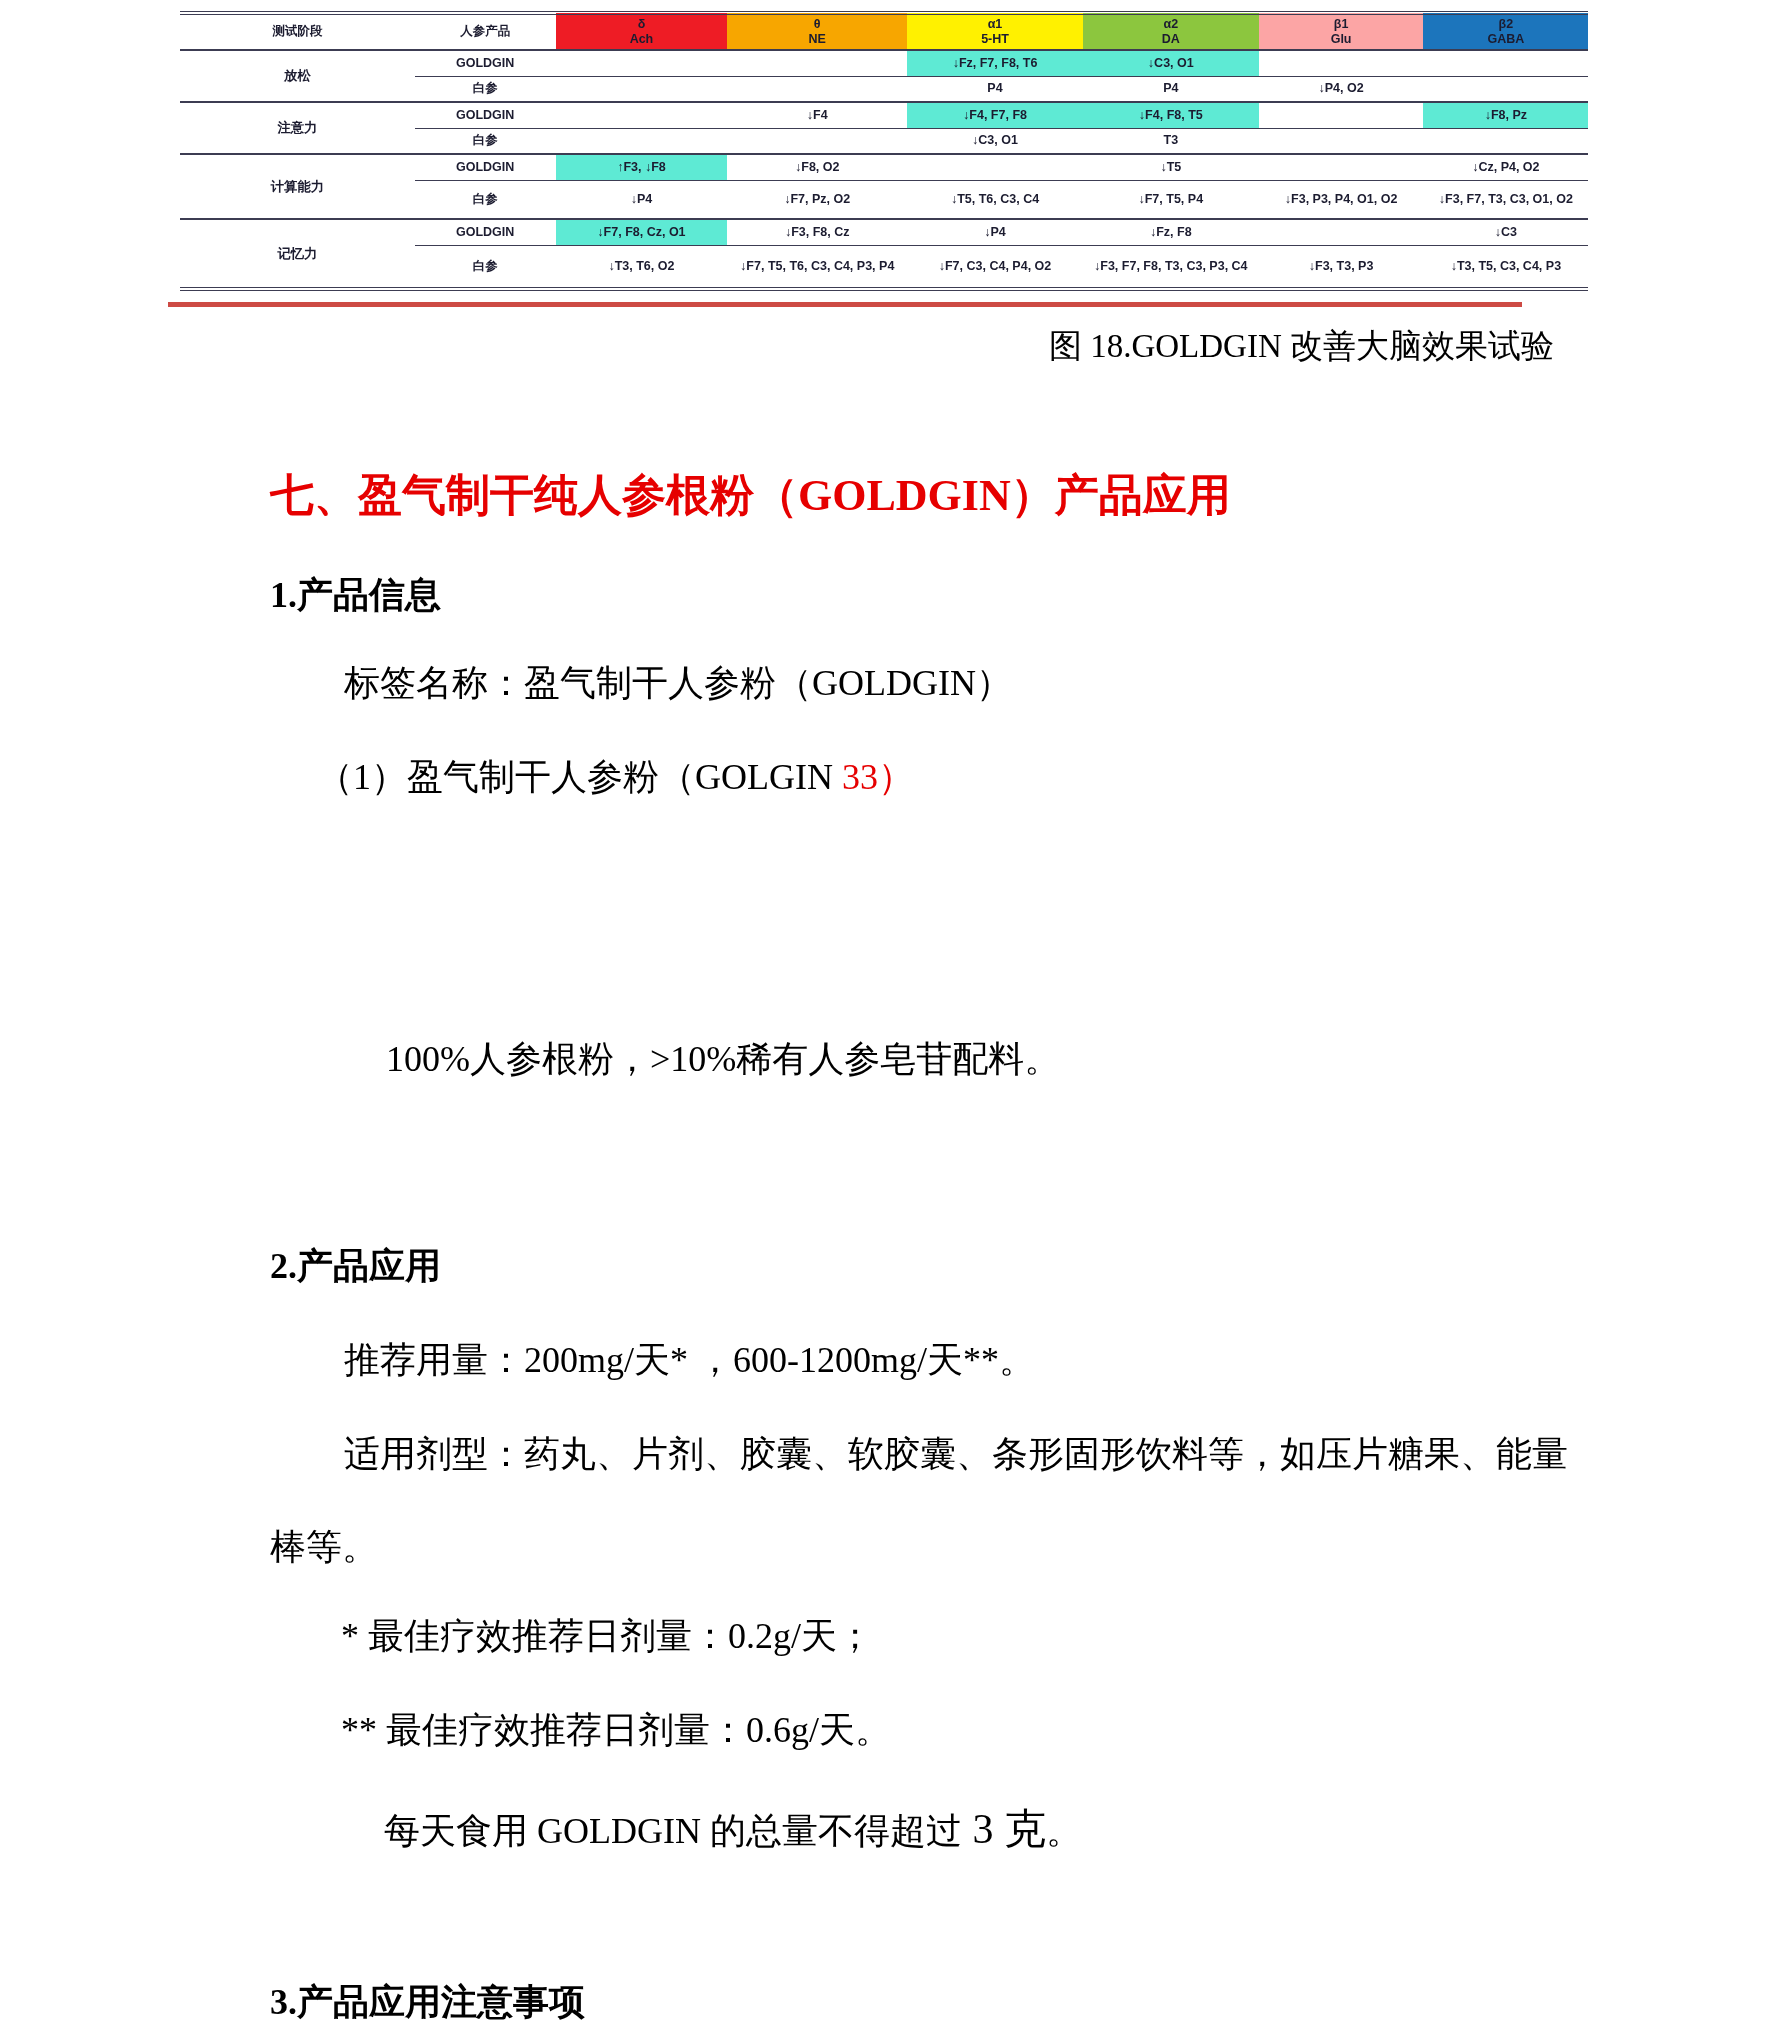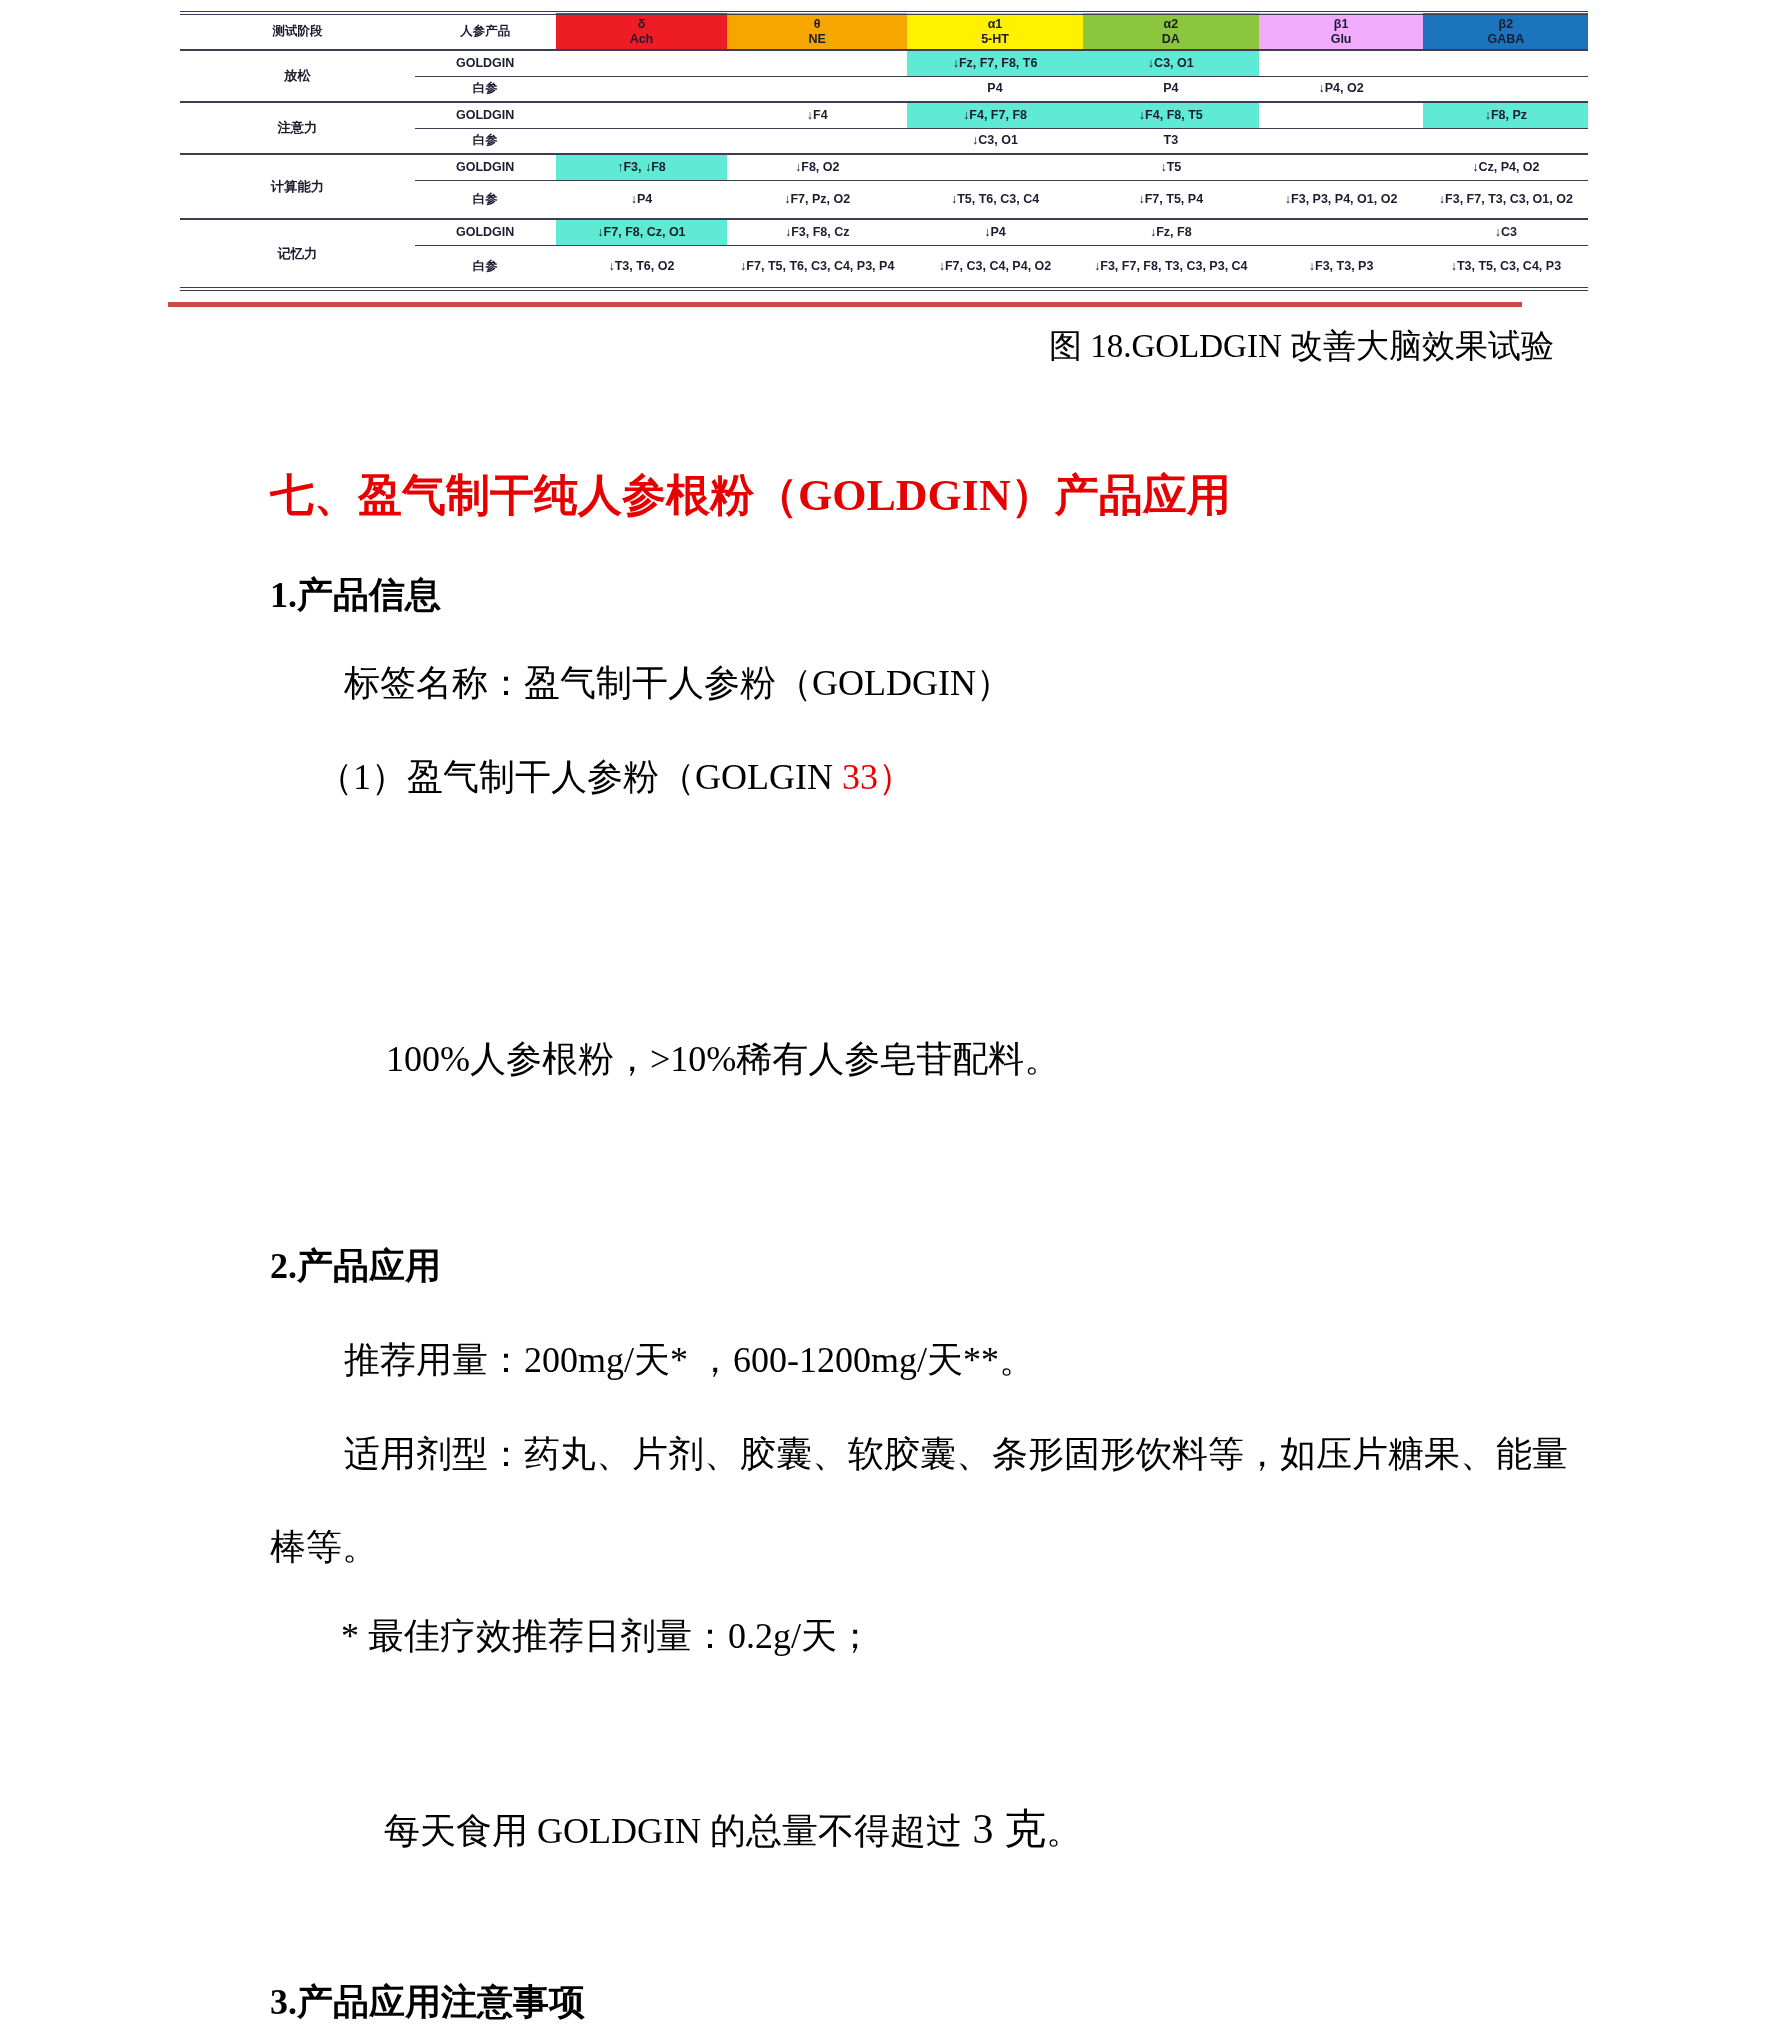--- a/index.html
+++ b/index.html
@@ -50,21 +50,21 @@
             <div>NE</div>
           </th>
           <th class="band" style="width: 168px; background: rgb(255, 241, 0);">
             <div>α1</div>
             <div>5-HT</div>
           </th>
           <th class="band" style="width: 168px; background: rgb(140, 198, 62);">
             <div>α2</div>
             <div>DA</div>
           </th>
-          <th class="band" style="width: 157px; background: #f0abfc; text-align: center;">
+          <th class="band" style="width: 157px; background: #fca5a5; text-align: center;">
             <div>β1</div>
             <div>Glu</div>
           </th>
           <th class="band" style="width: 157px; background: rgb(28, 117, 188);">
             <div>β2</div>
             <div>GABA</div>
           </th>
         </tr>
         <tr class="group-first" style="height: 26px;">
           <td rowspan="2" class="stage">放松</td>
@@ -164,19 +164,20 @@
   <div class="p sec-heading" style="left:270px;top:1245px;text-align:right;">2.产品应用</div>
 
   <div class="p" style="left:344px;top:1339px;">推荐用量：200mg/天* ，600-1200mg/天**。</div>
 
   <div class="p" style="left:344px;top:1433px;">适用剂型：药丸、片剂、胶囊、软胶囊、条形固形饮料等，如压片糖果、能量</div>
 
   <div class="p" style="left:270px;top:1526px;">棒等。</div>
 
   <div class="p" style="left:341px;top:1615px;">* 最佳疗效推荐日剂量：0.2g/天；</div>
 
+  <div class="p" style="left:341px;top:1709px;">** 最佳疗效推荐日剂量：0.6g/天。</div>
 
   <div class="p" style="left:384px;top:1804px;"><span>每天食用 GOLDGIN 的总量不得超过</span><span class="big"> 3 克</span><span>。</span></div>
 
   <div class="p sec-heading" style="left:270px;top:1981px;">3.产品应用注意事项</div>
 
 </div>
 
 
 </body></html>

